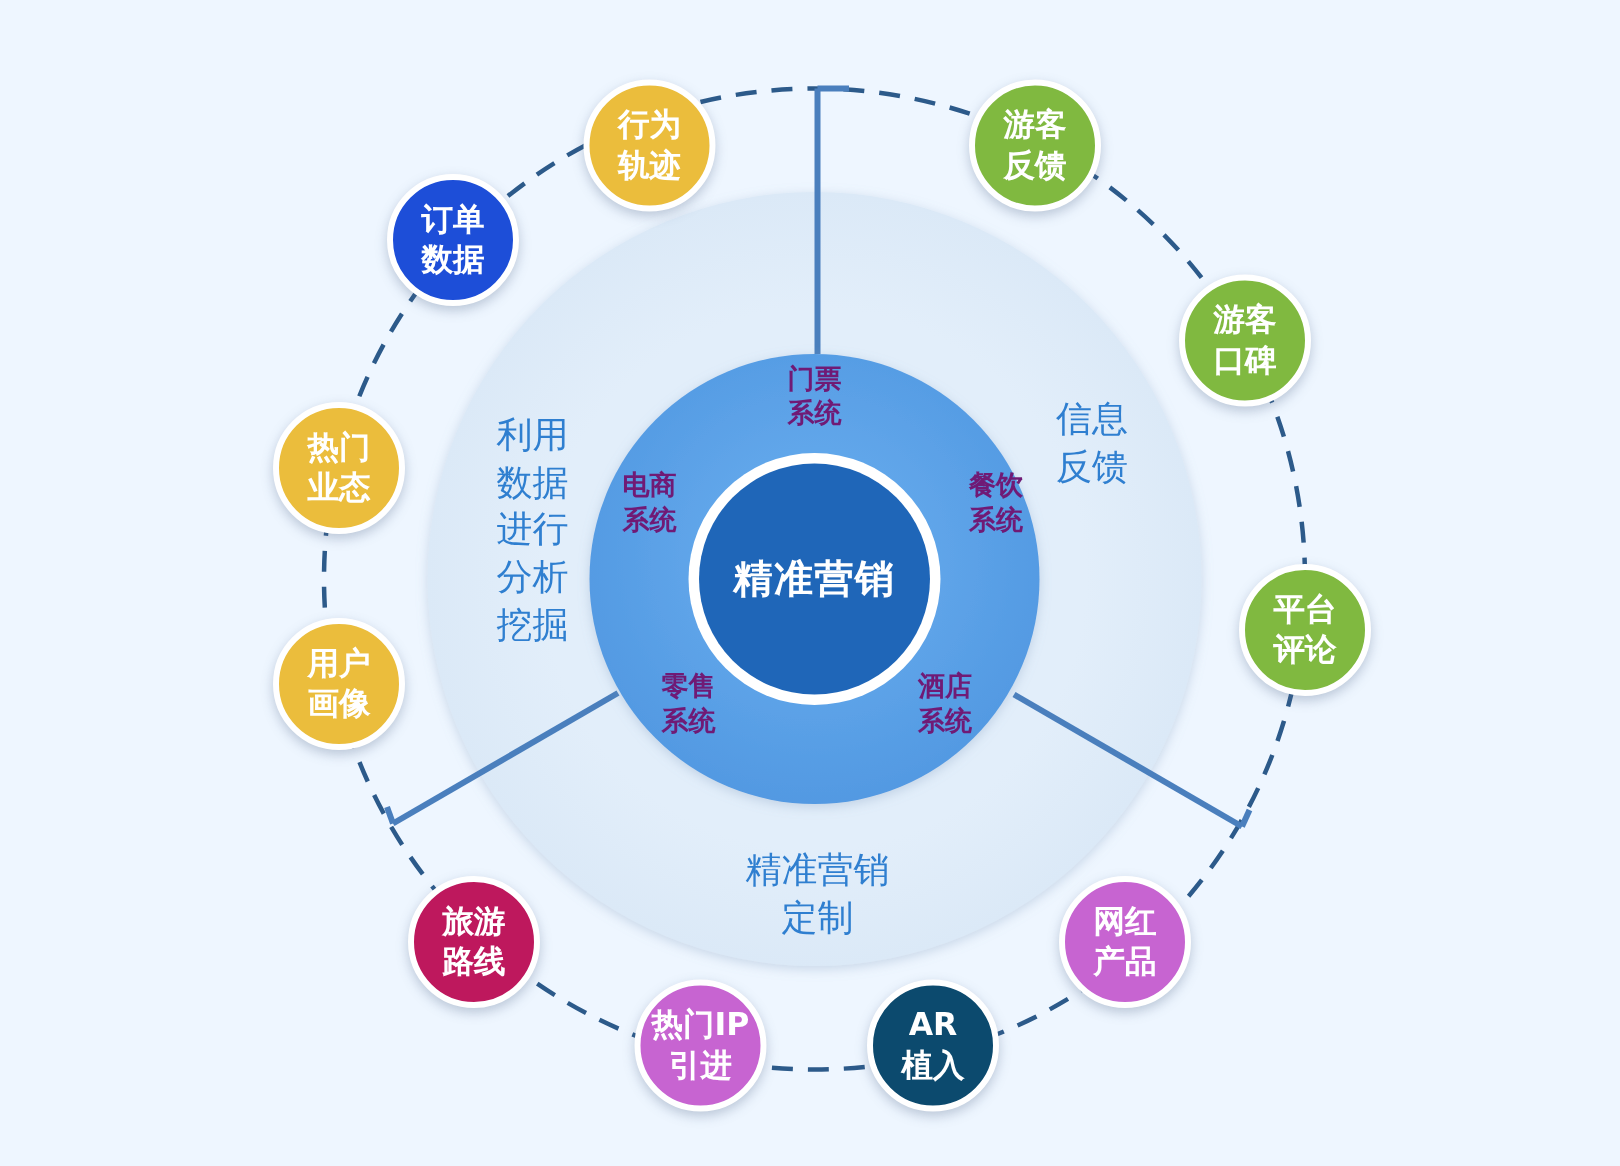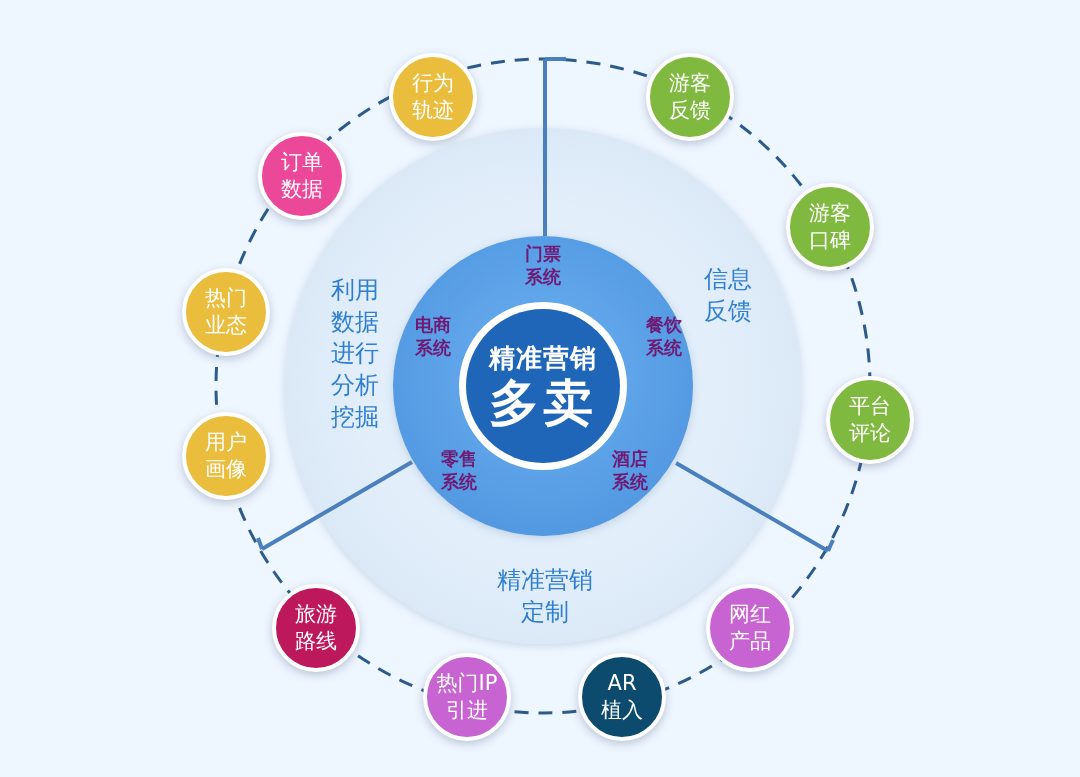--- a/index.html
+++ b/index.html
@@ -1,18 +1,18 @@
 <!DOCTYPE html>
 <html><head>
 <meta charset="utf-8">
 <style>
   html,body{margin:0;padding:0;}
   body{width:1080px;height:777px;background:#eef6ff;position:relative;overflow:hidden;font-family:"DejaVu Sans",sans-serif;}
   svg.bg{position:absolute;left:0;top:0;}
-  .node{position:absolute;width:88px;height:88px;border-radius:50%;border:4px solid #ffffff;box-shadow:0 3px 8px rgba(90,110,140,0.35);display:flex;align-items:center;justify-content:center;color:#fff;font-size:21px;line-height:1.3;text-align:center;white-space:pre;transform:translate(-50%,-50%);box-sizing:border-box;}
+  .node{position:absolute;width:88px;height:88px;border-radius:50%;border:4px solid #ffffff;box-shadow:0 3px 8px rgba(90,110,140,0.35);display:flex;align-items:center;justify-content:center;color:#fff;font-size:21px;line-height:1.3;text-align:center;white-space:pre;transform:translate(-50%,-50%);box-sizing:border-box;font-weight:bold;}
   .sys{position:absolute;color:#701a75;font-size:18px;font-weight:bold;line-height:1.3;text-align:center;white-space:pre;transform:translate(-50%,-50%);}
   .region{position:absolute;color:#2f7fd0;font-size:24px;line-height:1.32;text-align:center;white-space:pre;transform:translate(-50%,-50%);}
   .core{position:absolute;left:543px;top:386px;transform:translate(-50%,-50%);color:#fff;}
   .core .t1{font-size:26px;font-weight:bold;letter-spacing:1px;}
   .core .t2{font-size:50px;font-weight:bold;line-height:1.1;letter-spacing:4px;}
 </style>
 </head>
 <body>
 
 <svg class="bg" width="1080" height="777" viewBox="0 0 1080 777">
@@ -42,21 +42,20 @@
   <line x1="828" y1="551" x2="833" y2="540" stroke="#4a7fbd" stroke-width="4"></line>
 
   <circle cx="543" cy="386" r="150" fill="url(#innerG)" filter="url(#sh)"></circle>
 
   <circle cx="543" cy="386" r="84" fill="#ffffff"></circle>
   <circle cx="543" cy="386" r="77" fill="#1f66b8"></circle>
 </svg>
 
 <div class="core">
   <div class="t1">精准营销</div>
-  <div class="t2">多卖</div>
 </div>
 
 <div id="systems">
     <div class="sys" style="left: 543px; top: 265px;">门票
 系统</div>
     <div class="sys" style="left: 664px; top: 336px;">餐饮
 系统</div>
     <div class="sys" style="left: 630px; top: 470px;">酒店
 系统</div>
     <div class="sys" style="left: 459px; top: 470px;">零售
@@ -71,21 +70,21 @@
 分析
 挖掘</div>
     <div class="region" style="left: 728px; top: 296px; color: rgb(47, 127, 208);">信息
 反馈</div>
     <div class="region" style="left: 545px; top: 597px; color: rgb(47, 127, 208);">精准营销
 定制</div>
   </div>
 <div id="nodes">
     <div class="node" style="left: 433px; top: 97px; background: rgb(235, 189, 60);">行为
 轨迹</div>
-    <div class="node" style="left: 302px; top: 176px; background: #ec4899;">订单
+    <div class="node" style="left: 302px; top: 160px; background: #1d4ed8;">订单
 数据</div>
     <div class="node" style="left: 226px; top: 312px; background: rgb(235, 189, 60);">热门
 业态</div>
     <div class="node" style="left: 226px; top: 456px; background: rgb(235, 189, 60);">用户
 画像</div>
     <div class="node" style="left: 690px; top: 97px; background: rgb(128, 185, 64);">游客
 反馈</div>
     <div class="node" style="left: 830px; top: 227px; background: rgb(128, 185, 64);">游客
 口碑</div>
     <div class="node" style="left: 870px; top: 420px; background: rgb(128, 185, 64); text-align: center;">平台

